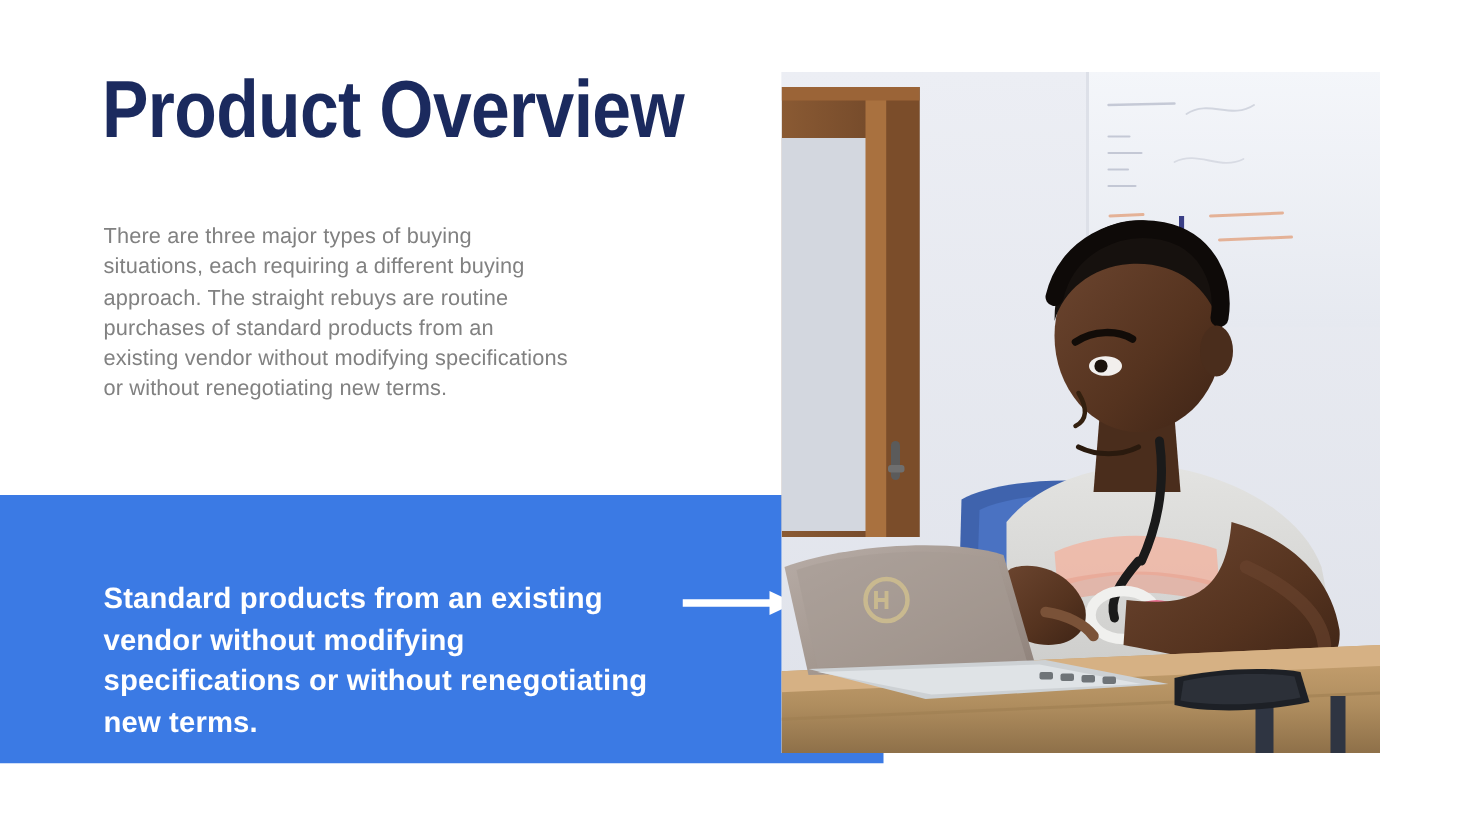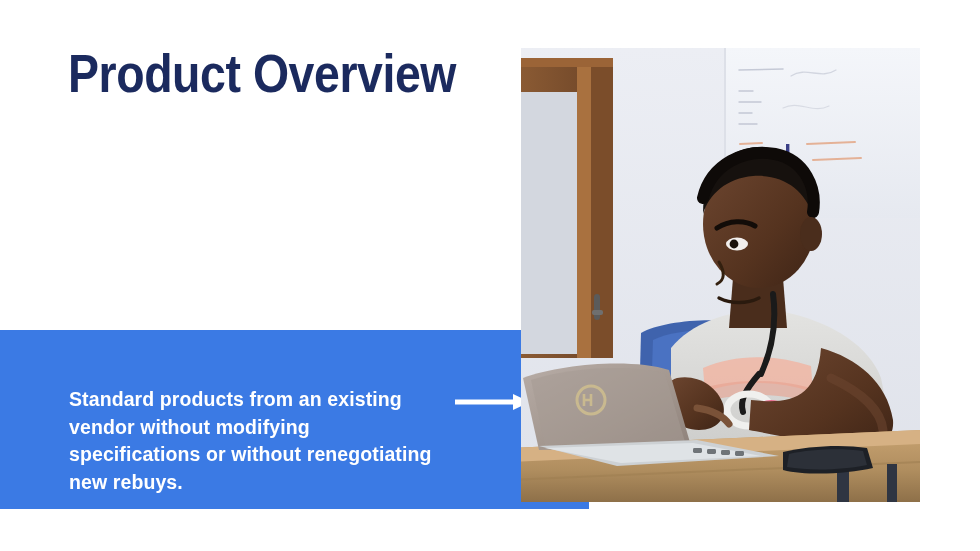--- a/index.html
+++ b/index.html
@@ -94,22 +94,23 @@
 </style>
 </head>
 <body>
 
 <div class="slide">
 
   <div class="blue-band"></div>
 
   <div class="slide-title">Product Overview</div>
 
-
-  <div class="banner-text">Standard products from an existing vendor without modifying specifications or without renegotiating new rebuys.</div>
+  <div class="body-text">There are three major types of buying situations, each requiring a different buying approach. The straight rebuys are routine purchases of standard products from an existing vendor without modifying specifications or without renegotiating new terms.</div>
+
+  <div class="banner-text">Standard products from an existing vendor without modifying specifications or without renegotiating new terms.</div>
 
   <div class="arrow">
     <svg width="75" height="16" viewBox="0 0 75 16" xmlns="http://www.w3.org/2000/svg">
       <rect x="0" y="5.5" width="62" height="5" fill="#ffffff"></rect>
       <polygon points="58,0 75,8 58,16" fill="#ffffff"></polygon>
     </svg>
   </div>
 
   <div class="photo">
     <svg width="399" height="454" viewBox="0 0 399 454" xmlns="http://www.w3.org/2000/svg">

